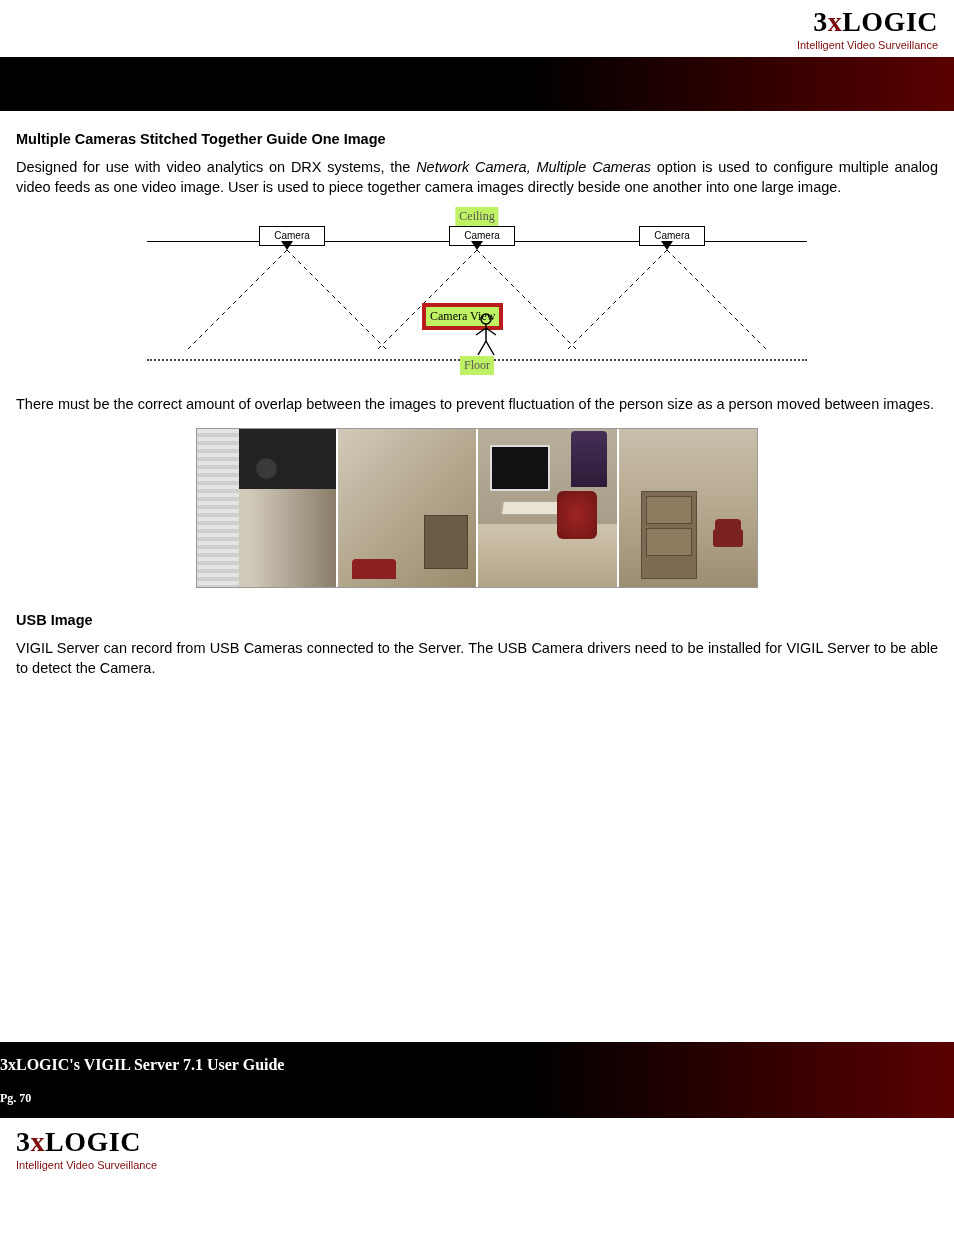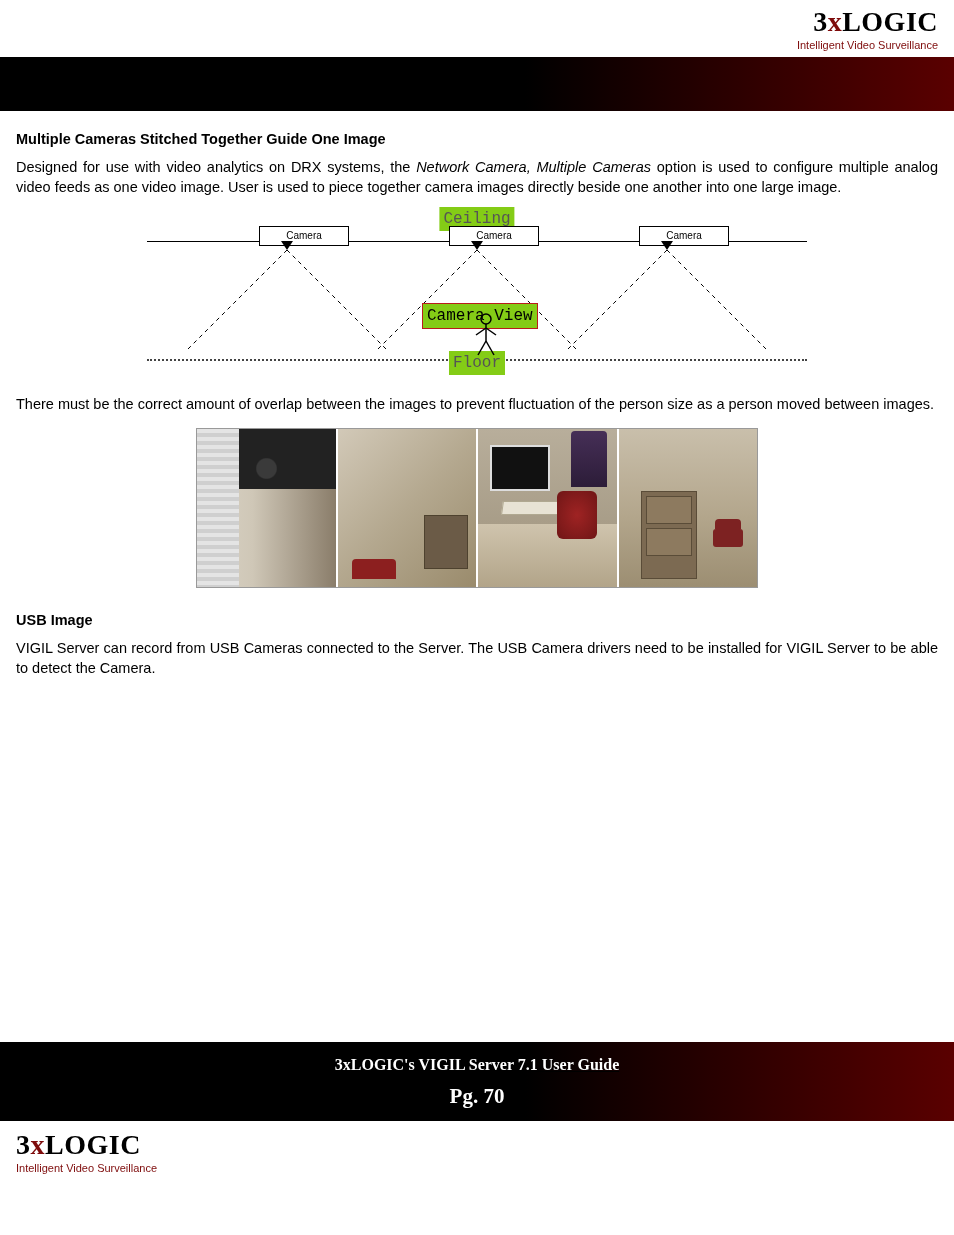--- a/index.html
+++ b/index.html
@@ -90,39 +90,39 @@
   }
   .d-floor {
     position: absolute;
     bottom: 10px;
     left: 0;
     right: 0;
     border-top: 2px dotted #444;
   }
   .d-label {
     position: absolute;
-    font-size: 16px;
-    font-family: Liberation Mono, monospace;
+    font-size: 12px;
+    font-family: Liberation Serif, serif;
     color: #555;
     padding: 1px 4px;
-    background: #84cc16;
+    background: #bef264;
   }
   .d-label.box {
-    border: 1px solid #b91c1c;
+    border: 4px solid #b91c1c;
     color: #000;
   }
   .cam-box {
     position: absolute;
     top: 15px;
     width: 56px;
     text-align: center;
     font-size: 10px;
     border: 1px solid #000;
     background: #fff;
-    padding: 2px 16px;
+    padding: 2px 4px;
   }
   .cam-tri {
     position: absolute;
     top: 30px;
     width: 0; height: 0;
     border-left: 6px solid transparent;
     border-right: 6px solid transparent;
     border-top: 9px solid #000;
   }
   .cam-fov {
@@ -253,36 +253,36 @@
     left: 2px; top: -10px; width: 26px; height: 10px;
     background: #7d2222;
     border-radius: 4px 4px 0 0;
   }
 
   
   .footer-spacer { height: 350px; }
   .footer-bar {
     width: 100%;
     background: linear-gradient(to right, #000 0%, #000 55%, #5a0000 100%);
-    text-align: center;
+    text-align: left;
     padding: 14px 0 12px 0;
     text-decoration: underline;
   }
   .footer-title {
     font-family: Georgia, "Times New Roman", serif;
     font-weight: bold;
     color: #fff;
     font-size: 16px;
   }
   .footer-page {
     font-family: Georgia, "Times New Roman", serif;
     font-weight: bold;
     color: #fff;
-    font-size: 21px;
-    margin-top: 10px;
+    font-size: 12px;
+    margin-top: 17px;
   }
   .footer-logo-row {
     padding: 10px 16px 14px 16px;
   }
   .footer-logo-row .logo-wrap { text-align: left; }
   .footer-logo-row .logo-main { font-size: 28px; }
   .footer-logo-row .logo-tag  { font-size: 11px; text-align: left; }
 </style>
 </head>
 <body>

